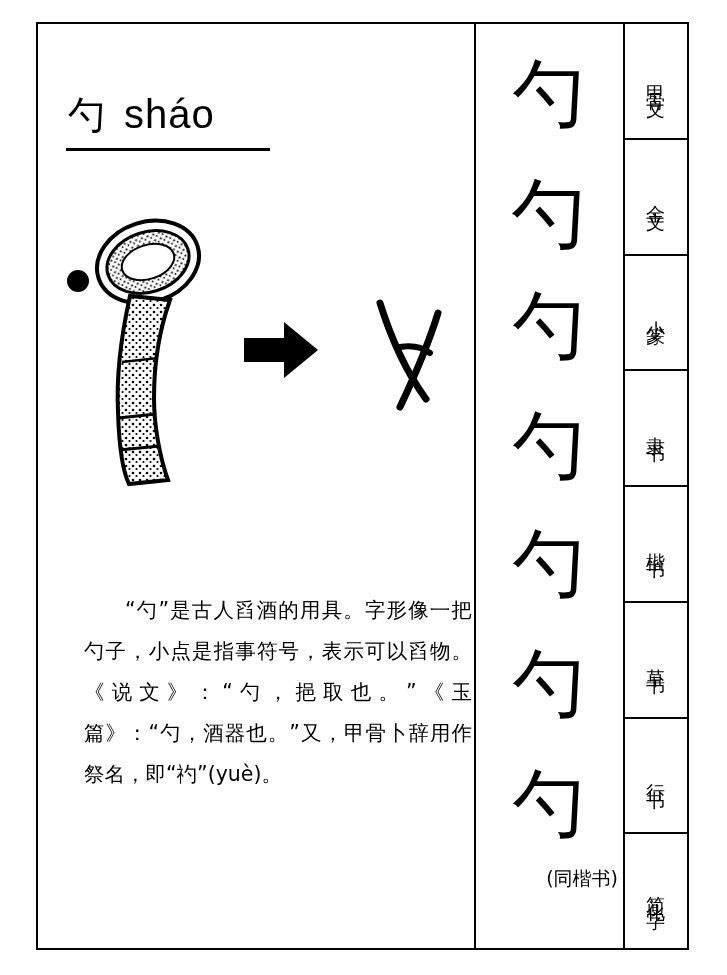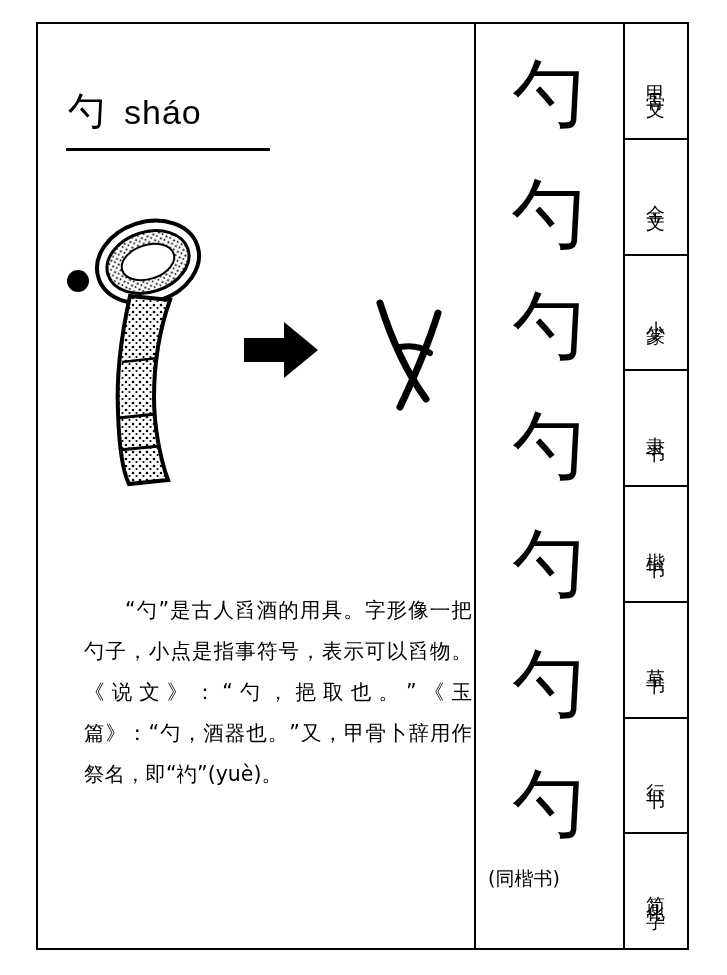--- a/index.html
+++ b/index.html
@@ -59,21 +59,21 @@
     gap: 18px;
   }
   .headword .char {
     font-family: "DejaVu Sans", sans-serif;
     font-size: 38px;
     line-height: 1;
     color: #000;
   }
   .headword .pinyin {
     font-family: "Liberation Sans", sans-serif;
-    font-size: 34px;
+    font-size: 40px;
     letter-spacing: 1px;
     color: #000;
   }
   .headword-rule {
     position: absolute;
     left: 66px;
     top: 148px;
     width: 204px;
     height: 3px;
     background: #000;
@@ -151,21 +151,21 @@
     text-align: center;
     font-family: "DejaVu Sans", sans-serif;
     color: #000;
     line-height: 1;
   }
   .script-note {
     position: absolute;
     left: 10px;
     bottom: 54px;
     width: 130px;
-    text-align: left;
+    text-align: right;
     font-family: "DejaVu Sans", sans-serif;
     font-size: 19px;
     color: #000;
   }
 
   
   .labels {
     position: absolute;
     left: 625px;
     top: 24px;

